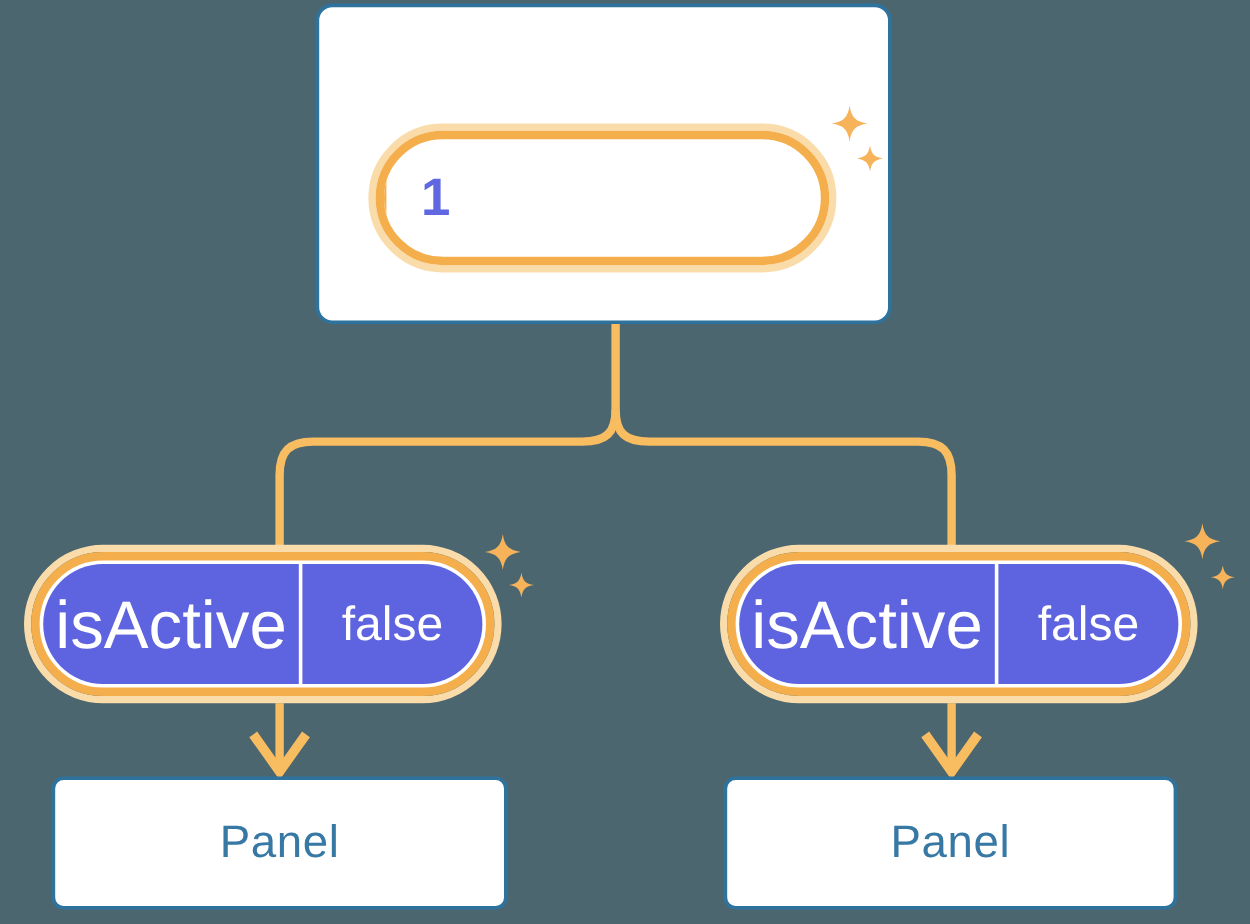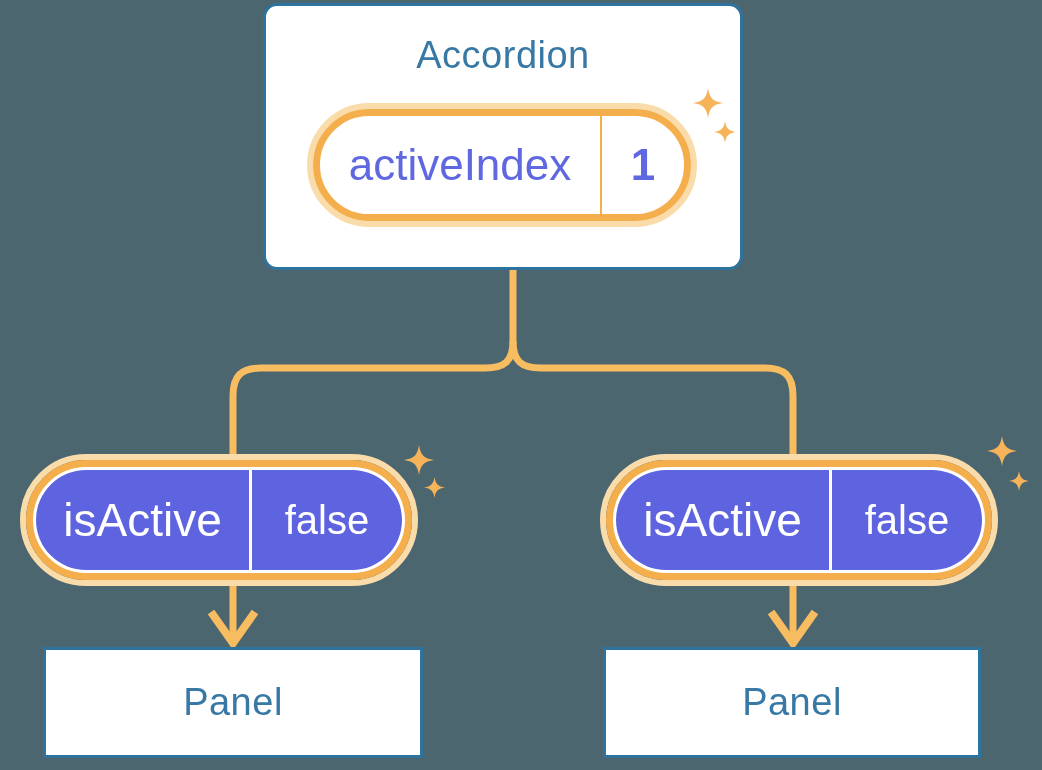--- a/index.html
+++ b/index.html
@@ -27,30 +27,30 @@
   .state-name{flex:1;display:flex;align-items:center;justify-content:center;
     font-size:44px;color:var(--purple-text);}
   .state-divider{width:2px;background:var(--orange);}
   .state-value{width:82px;display:flex;align-items:center;justify-content:center;
     font-size:44px;font-weight:700;color:var(--purple-text);}
 
   .prop-pill .pill-mid{padding:3px;}
   .prop-inner{width:100%;height:100%;background:var(--purple);border-radius:52px;
     display:flex;align-items:stretch;overflow:hidden;}
   .prop-name{flex:1;display:flex;align-items:center;justify-content:center;
-    font-size:46px;color:var(--white);}
+    font-size:56px;color:var(--white);}
   .prop-divider{width:3px;background:var(--white);}
   .prop-value{width:150px;display:flex;align-items:center;justify-content:center;
     font-size:40px;font-weight:400;color:var(--white);}
   .prop-pill-left{left:20px;top:454px;width:398px;height:132px;}
   .prop-pill-right{left:600px;top:454px;width:398px;height:132px;}
 
   
   .panel-box{position:absolute;background:var(--white);border:3px solid var(--box-border);
-    border-radius:0;display:flex;align-items:center;justify-content:center;
+    border-radius:10px;display:flex;align-items:center;justify-content:center;
     font-size:38px;font-weight:500;color:var(--box-text);letter-spacing:.5px;}
   .panel-left{left:43px;top:647px;width:380px;height:111px;}
   .panel-right{left:603px;top:647px;width:378px;height:111px;}
 
   .sparkle{position:absolute;}
 </style>
 </head>
 <body>
 
 <div class="canvas">
@@ -59,24 +59,22 @@
     <path d="M513 270 L513 341"></path>
     <path d="M513 341 C513 361 505 368 485 368 L261 368 C241 368 233 376 233 396 L233 458"></path>
     <path d="M513 341 C513 361 521 368 541 368 L765 368 C785 368 793 376 793 396 L793 458"></path>
     <path d="M233 586 L233 644"></path>
     <path stroke-width="8" d="M211 612 L233 643 L255 612"></path>
     <path d="M793 586 L793 644"></path>
     <path stroke-width="8" d="M771 612 L793 643 L815 612"></path>
   </svg>
 
   <div class="accordion-box">
-    <div class="accordion-title">Accordion</div>
     <div class="pill-outer state-pill">
       <div class="pill-mid">
-        <div class="state-name">activeIndex</div>
         <div class="state-divider"></div>
         <div class="state-value">1</div>
       </div>
     </div>
   </div>
 
   <svg class="sparkle" style="left:693px;top:88px" width="30" height="30" viewBox="0 0 24 24">
     <path fill="#F6B35A" d="M12 0 C13.2 8 16 10.8 24 12 C16 13.2 13.2 16 12 24 C10.8 16 8 13.2 0 12 C8 10.8 10.8 8 12 0 Z"></path>
   </svg>
   <svg class="sparkle" style="left:714px;top:121px" width="22" height="22" viewBox="0 0 24 24">

